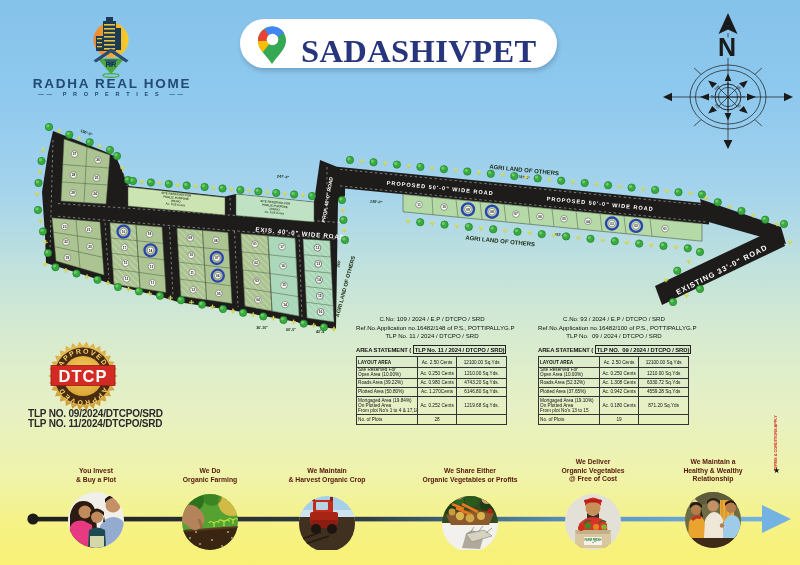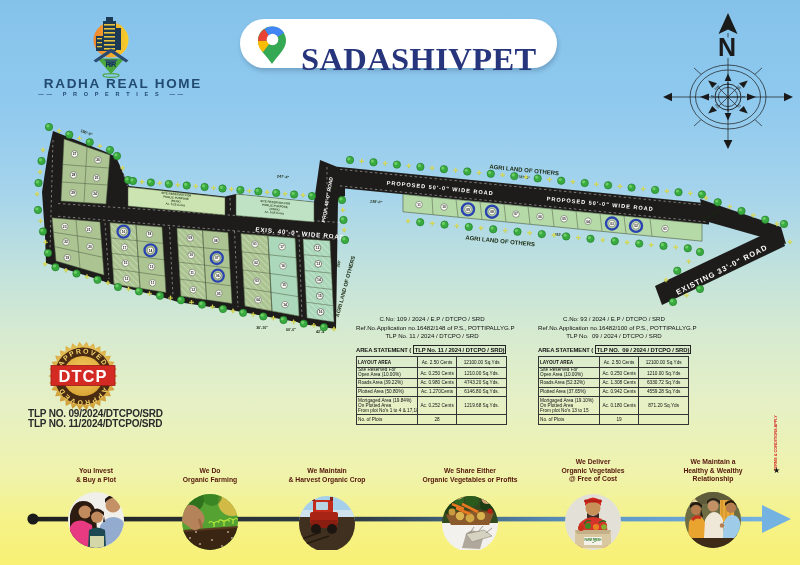--- a/index.html
+++ b/index.html
@@ -1,23 +1,23 @@
 <!DOCTYPE html>
 <html><head><meta charset="utf-8">
 <style>
 html,body{margin:0;padding:0}
 body{width:800px;height:565px;position:relative;overflow:hidden;
  font-family:"Liberation Sans",sans-serif;
  background:linear-gradient(180deg,#85c2ea 0%,#8fc9ee 18%,#a5d4ec 34%,#c2e2dc 48%,#d8ebcf 60%,#e6f0c4 72%,#eff3ab 84%,#f6f285 93%,#f8f175 100%);}
 .abs{position:absolute}
 .pill{position:absolute;left:240px;top:19px;width:317px;height:49px;background:#fff;
  border-radius:25px;box-shadow:1px 3px 4px rgba(40,60,90,.25)}
-.pill .t{position:absolute;left:61px;top:22px;font-family:"Liberation Serif",serif;
+.pill .t{position:absolute;left:61px;top:14px;font-family:"Liberation Serif",serif;
  font-weight:bold;font-size:32.5px;color:#27367c;letter-spacing:0.4px}
-.lgt1{position:absolute;left:22px;top:76px;width:180px;text-align:right;font-weight:bold;
+.lgt1{position:absolute;left:22px;top:76px;width:180px;text-align:center;font-weight:bold;
  font-size:13.5px;letter-spacing:1.7px;color:#234a70;white-space:nowrap}
 .lgt2{position:absolute;left:22px;top:91px;width:180px;text-align:center;font-weight:bold;
  font-size:5.5px;letter-spacing:2.6px;color:#234a70}
 .tblk{position:absolute;top:315px;width:152px;font-size:6.1px;color:#111;text-align:center}
 .tl1{line-height:8.6px;white-space:nowrap}
 .tl2{font-weight:bold;font-size:5.9px;margin-top:6px;margin-bottom:3.5px;white-space:nowrap;text-align:left;letter-spacing:-0.1px}
 .bx{border:0.8px solid #222;padding:0.5px 1px}
 table.at{border-collapse:collapse;width:151px;table-layout:fixed}
 table.at td{border:0.7px solid #333;font-size:4.7px;text-align:left;padding:0.2px 1px;
  line-height:5.2px;vertical-align:middle;overflow:hidden}

